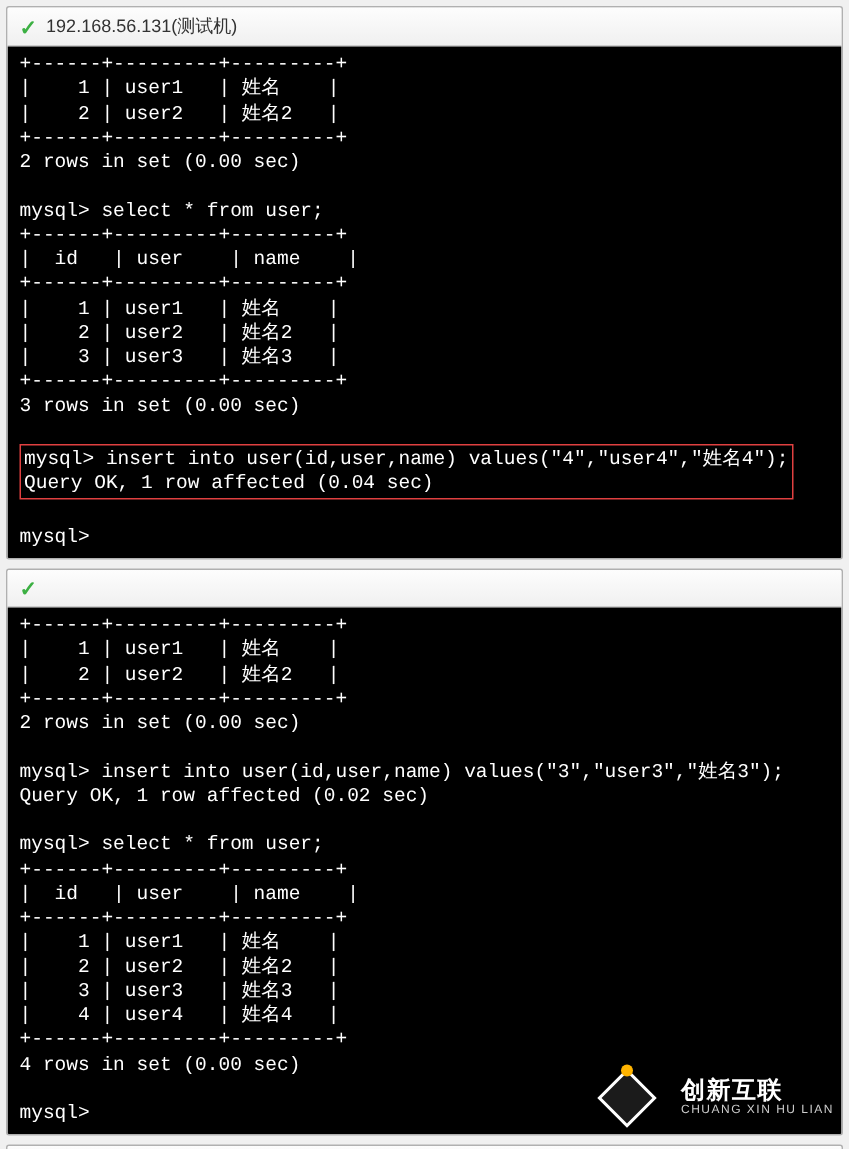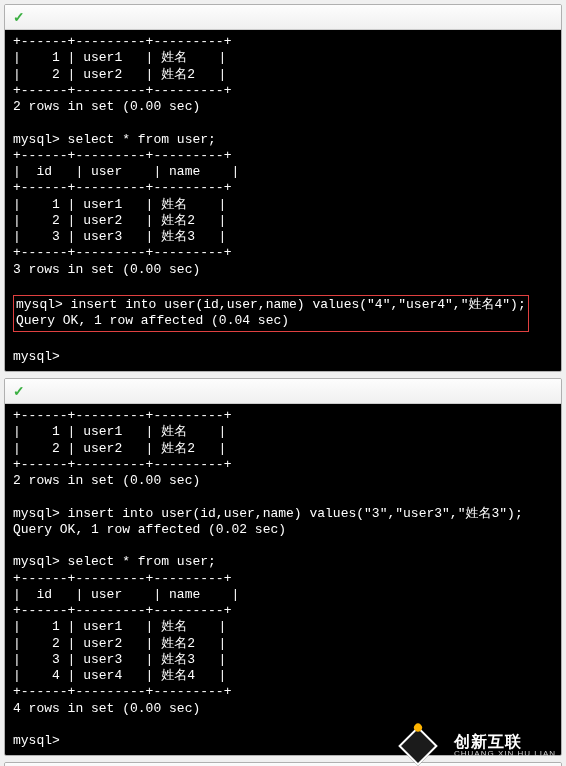--- a/index.html
+++ b/index.html
@@ -45,21 +45,21 @@
     }
     .hl-box {
       border: 1px solid #e04040;
       padding: 1px 2px;
       display: inline-block;
       margin: 1px 0;
     }
     .watermark {
       position: fixed;
       right: 10px;
-      bottom: 6px;
+      bottom: 20px;
       display: flex;
       align-items: center;
       gap: 22px;
       font-family: "Microsoft YaHei", Arial, sans-serif;
       color: #fff;
       pointer-events: none;
     }
     .watermark .logo {
       width: 28px;
       height: 28px;
@@ -84,20 +84,21 @@
     .watermark .wm-cn { font-size: 16px; letter-spacing: 1px; font-weight: bold; }
     .watermark .wm-en { font-size: 8px; letter-spacing: 1px; color: #ccc; }
   </style>
 </head>
 <body>
 
 <div id="panels-container">
     <div class="terminal-panel">
       <div class="terminal-header">
         <span class="check-icon">✓</span>
+        <span>192.168.56.131(测试机)</span>
       </div>
       <div class="terminal-body">+------+---------+---------+
 |    1 | user1   | 姓名    |
 |    2 | user2   | 姓名2   |
 +------+---------+---------+
 2 rows in set (0.00 sec)
 
 mysql&gt; select * from user;
 +------+---------+---------+
 |  id   | user    | name    |

